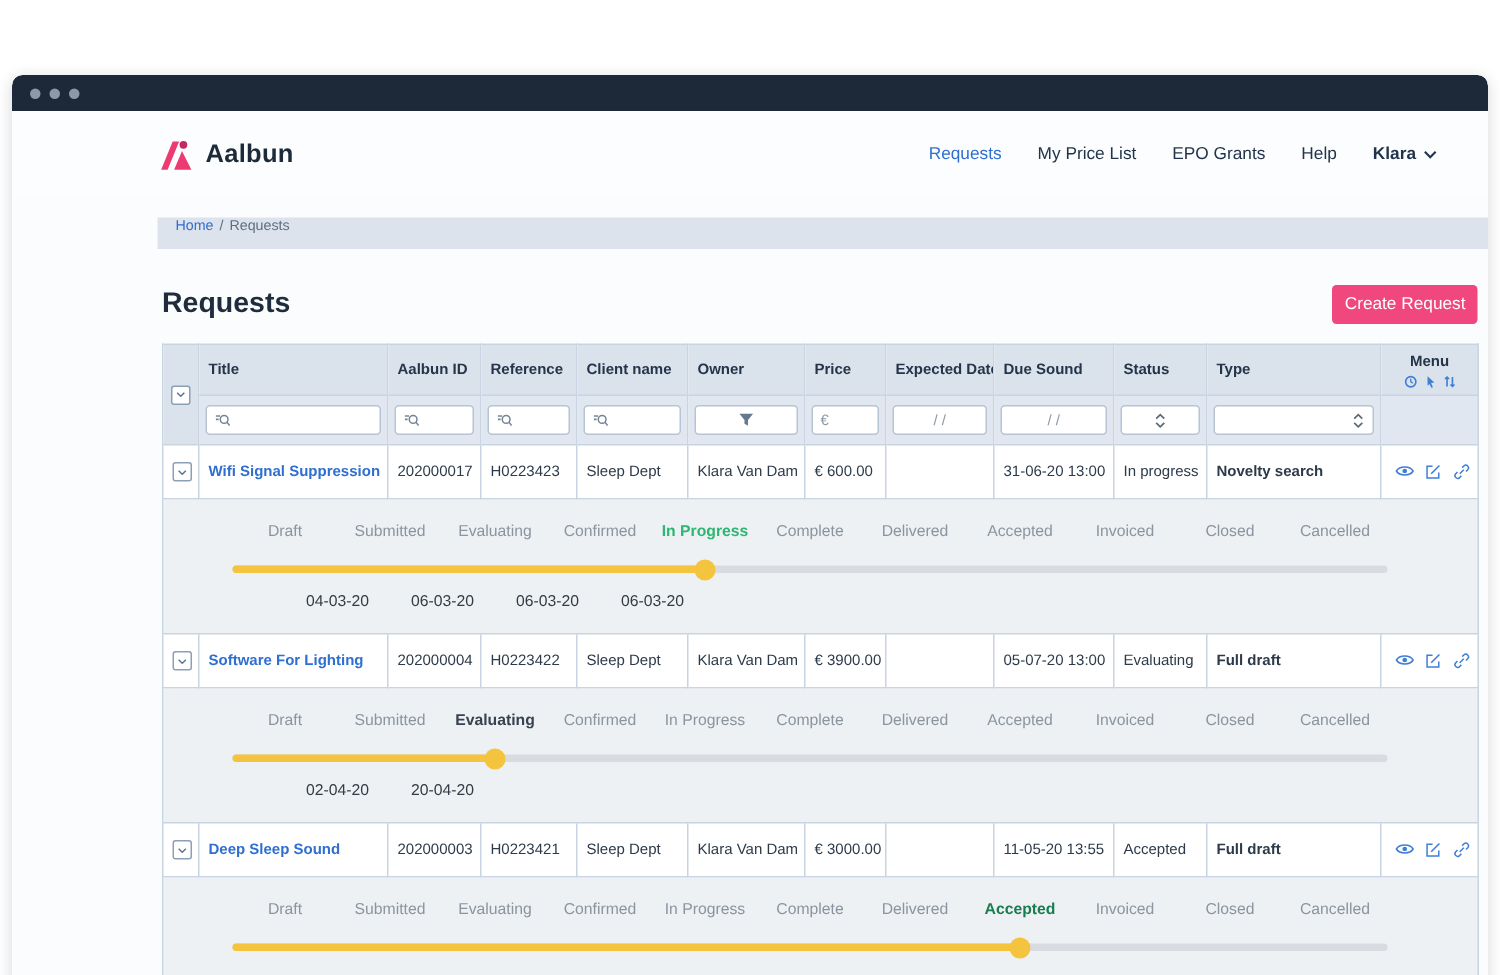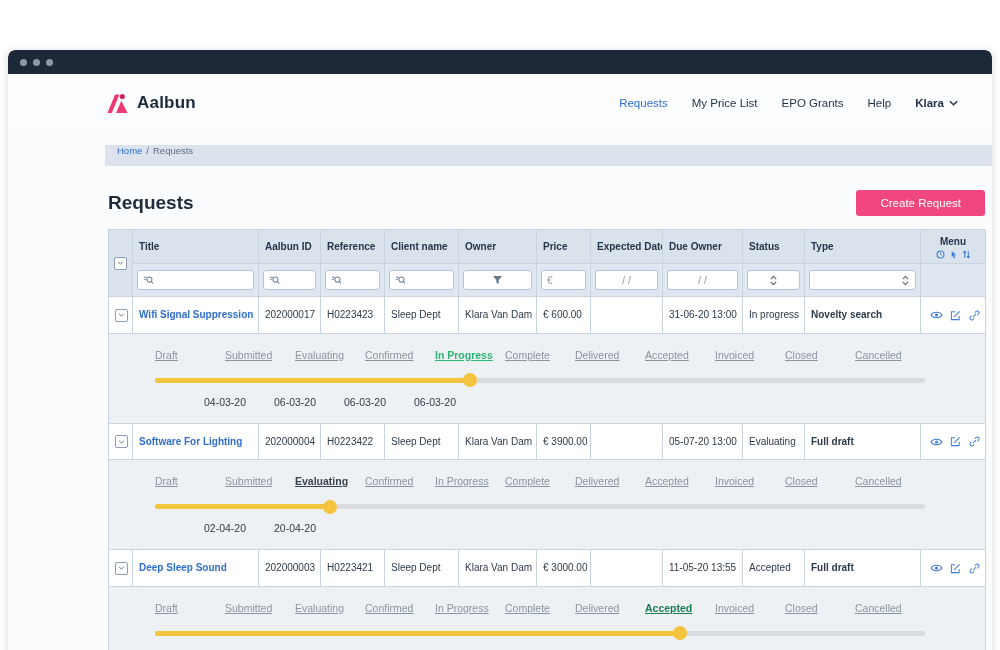--- a/index.html
+++ b/index.html
@@ -12,21 +12,21 @@
   .brandname{font-size:17px;font-weight:bold;color:#1c2a3a;letter-spacing:.2px;}
   nav{margin-left:auto;display:flex;align-items:center;gap:24px;}
   nav a{font-size:11.5px;color:#22344a;text-decoration:none;cursor:pointer;}
   nav a.active{color:#2f6fd0;}
   nav a.user{font-weight:bold;display:flex;align-items:center;gap:5px;text-align:right;}
   .bc{margin-left:97px;margin-top:13px;height:21px;background:#dce3ed;display:flex;align-items:flex-start;padding-left:12px;font-size:9.5px;gap:4px;color:#5f6e7e;}
   .bc a{color:#2f6fd0;text-decoration:none;cursor:pointer;}
   .content{padding-left:100px;}
   .pagehead{width:877px;display:flex;align-items:center;justify-content:space-between;margin-top:24px;margin-bottom:13px;}
   .pagehead h1{font-size:19px;color:#1e2c3c;}
-  .create{background:#f0487e;color:#fff;border:none;border-radius:3px;font-size:11.5px;padding:7px 24px;font-family:inherit;cursor:pointer;}
+  .create{background:#f0487e;color:#fff;border:none;border-radius:3px;font-size:11.5px;padding:7px 8px;font-family:inherit;cursor:pointer;}
   table{border-collapse:collapse;table-layout:fixed;width:877px;background:#fff;}
   th,td{border:1px solid #c9d4e2;white-space:nowrap;overflow:hidden;}
   thead th{background:#dae2ec;font-size:10px;color:#24354a;text-align:left;padding:11px 6px;font-weight:bold;}
   thead th.c-menu-h{text-align:center;padding:5px 2px 4px;}
   thead th.c-exp-h{text-align:center;padding:0;}
   .menu-icons{display:flex;justify-content:center;gap:4px;margin-top:3px;}
   tr.filter td{background:#e1e7f0;padding:6px 4px;}
   .finput{background:#fff;border:1px solid #b7c4d4;border-radius:3px;height:20px;display:flex;align-items:center;padding:0 5px;gap:4px;color:#8d99a8;font-size:10px;cursor:text;}
   .finput.center{justify-content:center;}
   .fselect{background:#fff;border:1px solid #b7c4d4;border-radius:3px;height:20px;display:flex;align-items:center;justify-content:center;cursor:pointer;}
@@ -36,21 +36,21 @@
   .expbox{display:inline-flex;align-items:center;justify-content:center;width:13px;height:13px;border:1px solid #8ba0b8;border-radius:2px;background:#fff;cursor:pointer;}
   .rowlink{color:#2f6fd0;font-weight:bold;text-decoration:none;cursor:pointer;}
   td.c-type{font-weight:bold;color:#1f2d3d;}
   .st-green{color:#2bb673;}
   .st-plain{color:#333c46;}
   td.c-menu{text-align:center;padding:11px 2px;}
   .aicon{margin:0 2.5px;cursor:pointer;vertical-align:middle;}
   tr.tl td{background:#eef1f4;padding:0;}
   .timeline{padding:15px 46px 14px;}
   .tl-labels{display:flex;}
-  .tl-labels span{width:70px;font-size:10.5px;color:#8b949f;text-decoration:underline;}
+  .tl-labels span{width:70px;text-align:center;font-size:10.5px;color:#8b949f;}
   .tl-labels span.active{font-weight:bold;}
   .tl-labels span.active.green{color:#2bb673;}
   .tl-labels span.active.dark{color:#39434f;}
   .tl-labels span.active.darkgreen{color:#1a7d52;}
   .tl-bar{position:relative;height:5px;width:770px;background:#d8dbdf;border-radius:3px;margin:17px 0 13px;}
   .tl-fill{position:absolute;left:0;top:0;height:5px;background:#f5c43f;border-radius:3px;}
   .tl-dot{position:absolute;top:50%;width:14px;height:14px;background:#f5c43f;border-radius:50%;transform:translate(-50%,-50%);cursor:pointer;}
   .tl-dates{position:relative;height:13px;width:770px;}
   .tl-dates span{position:absolute;top:0;transform:translateX(-50%);font-size:10.5px;color:#333b45;}
 </style>
@@ -124,21 +124,21 @@
                 </svg>
             </span>
           </th>
           <th>Title</th>
           <th>Aalbun ID</th>
           <th>Reference</th>
           <th>Client name</th>
           <th>Owner</th>
           <th>Price</th>
           <th>Expected Date</th>
-          <th>Due Owner</th>
+          <th>Due Sound</th>
           <th>Status</th>
           <th>Type</th>
           <th class="c-menu-h">
             <span>Menu</span>
             <span class="menu-icons">
               <svg width="9" height="9" viewBox="0 0 10 10">
                   <circle cx="5" cy="5" r="3.8" fill="none" stroke="#3f7fd6" stroke-width="1.2"></circle>
                   <path d="M5 2.8 V5 L6.6 6" stroke="#3f7fd6" fill="none" stroke-width="1"></path>
                 </svg>
               <svg width="9" height="9" viewBox="0 0 10 10">

